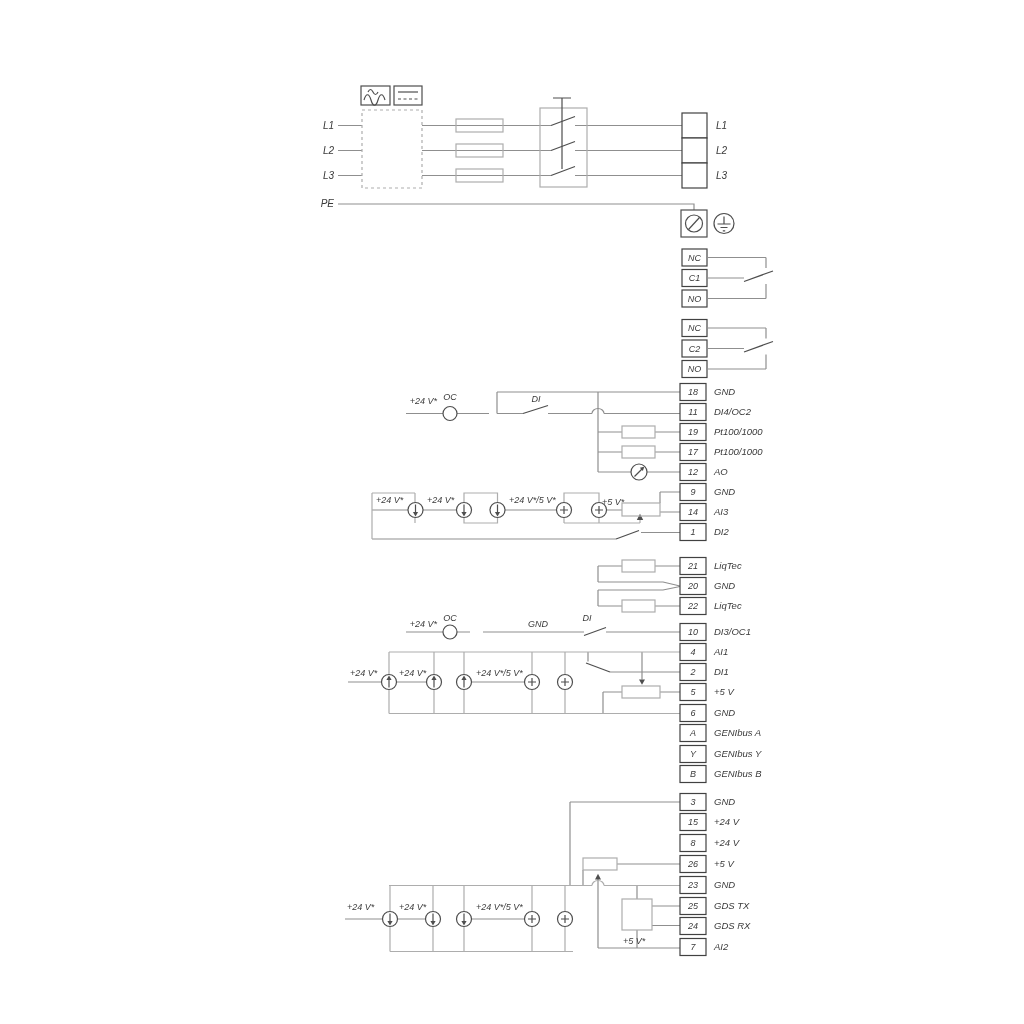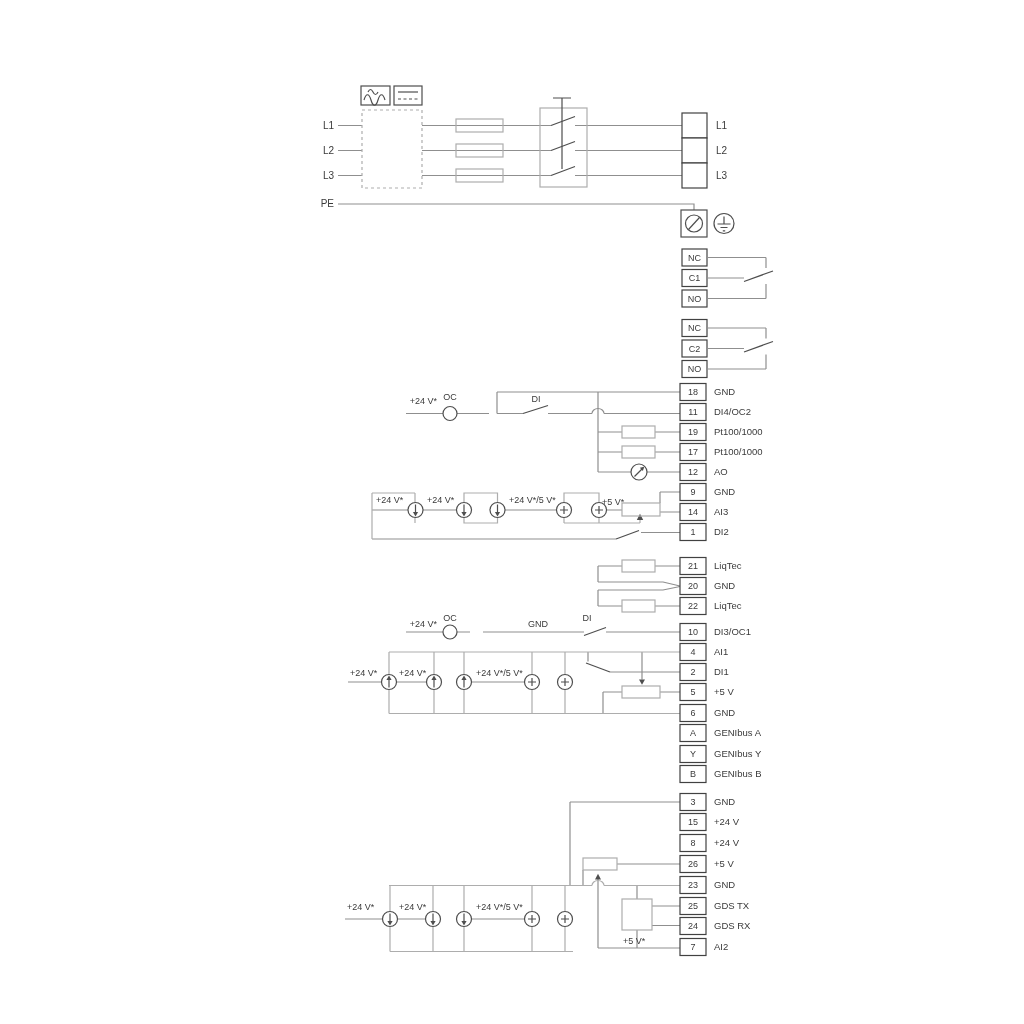--- a/index.html
+++ b/index.html
@@ -1,16 +1,16 @@
 <!DOCTYPE html>
 <html><head>
 <meta charset="utf-8">
 <style>
   html,body{margin:0;padding:0;background:#ffffff;}
-  .page{width:1024px;height:1024px;position:relative;background:#fff;}
+  .page{width:1024px;height:1024px;position:relative;background:#fff;font-style:italic;}
   svg{display:block;}
   .t{font-family:"Liberation Sans",sans-serif;fill:#3a3a3a;}
   .side{font-size:10px;}
   .n{font-size:9px;}
   .lab{font-size:9.5px;}
   .ann{font-size:9px;}
   .w{stroke:#8f8f8f;stroke-width:1.2;fill:none;}
   .g{stroke:#adadad;stroke-width:1.2;fill:none;}
   .d{stroke:#4e4e4e;stroke-width:1.2;fill:none;}
   .dash{stroke-dasharray:3,3;}

